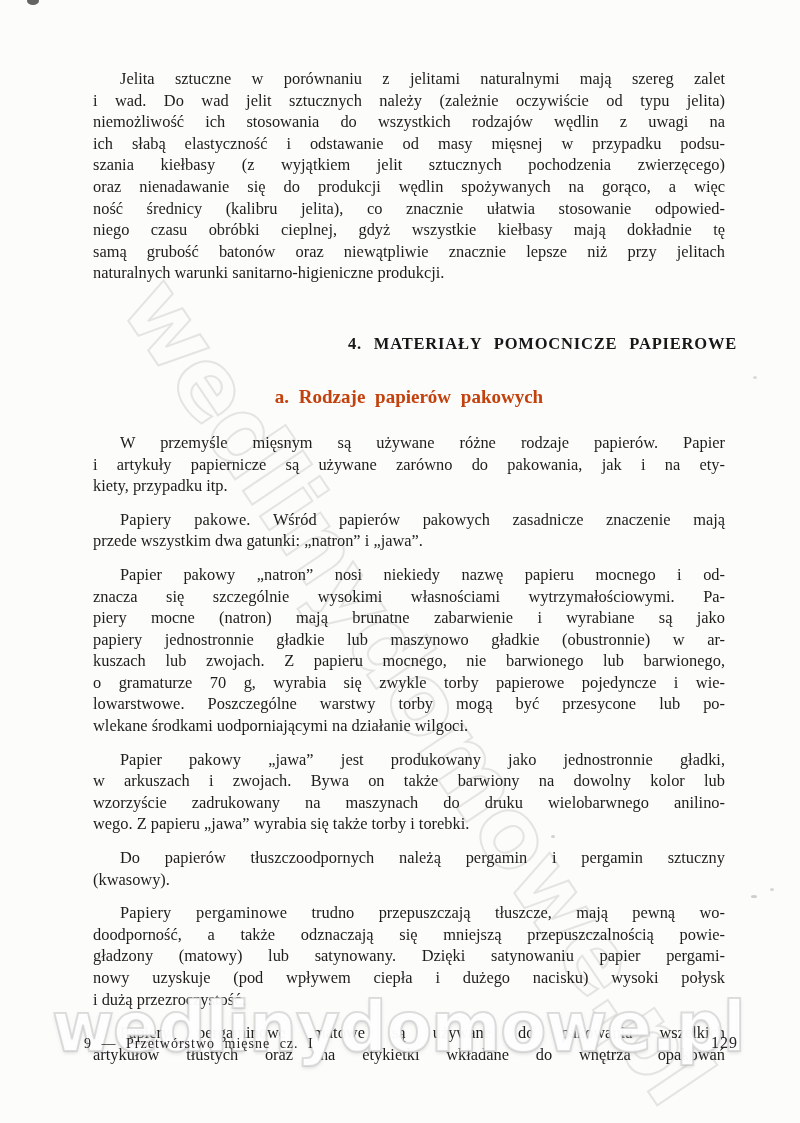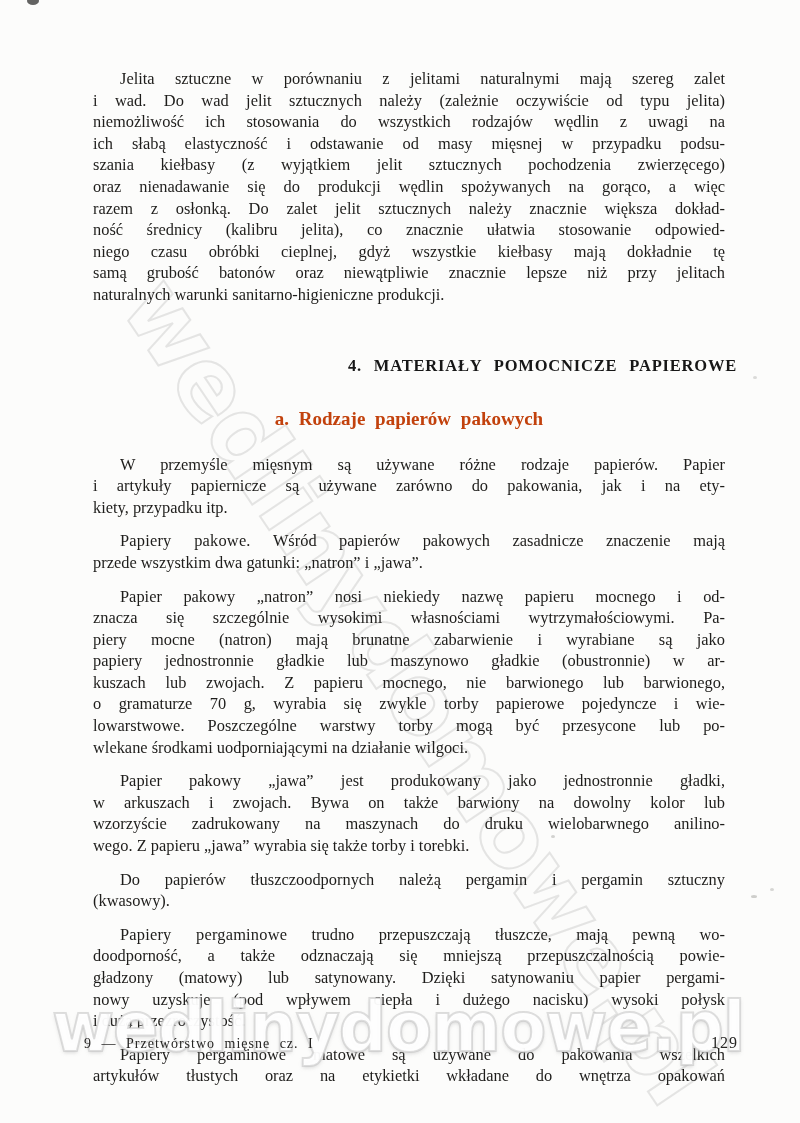--- a/index.html
+++ b/index.html
@@ -111,21 +111,20 @@
 
   <main class="content">
 
     <div class="para">
         <div class="line first">Jelita sztuczne w porównaniu z jelitami naturalnymi mają szereg zalet</div>
         <div class="line">i wad. Do wad jelit sztucznych należy (zależnie oczywiście od typu jelita)</div>
         <div class="line">niemożliwość ich stosowania do wszystkich rodzajów wędlin z uwagi na</div>
         <div class="line">ich słabą elastyczność i odstawanie od masy mięsnej w przypadku podsu-</div>
         <div class="line">szania kiełbasy (z wyjątkiem jelit sztucznych pochodzenia zwierzęcego)</div>
         <div class="line">oraz nienadawanie się do produkcji wędlin spożywanych na gorąco, a więc</div>
-        <div class="line">razem z osłonką. Do zalet jelit sztucznych należy znacznie większa dokład-</div>
         <div class="line">ność średnicy (kalibru jelita), co znacznie ułatwia stosowanie odpowied-</div>
         <div class="line">niego czasu obróbki cieplnej, gdyż wszystkie kiełbasy mają dokładnie tę</div>
         <div class="line">samą grubość batonów oraz niewątpliwie znacznie lepsze niż przy jelitach</div>
         <div class="line lastline">naturalnych warunki sanitarno-higieniczne produkcji.</div>
       </div>
 
     <h1 class="h1">4. MATERIAŁY POMOCNICZE PAPIEROWE</h1>
 
     <h2 class="h2">a. Rodzaje papierów pakowych</h2>
 

